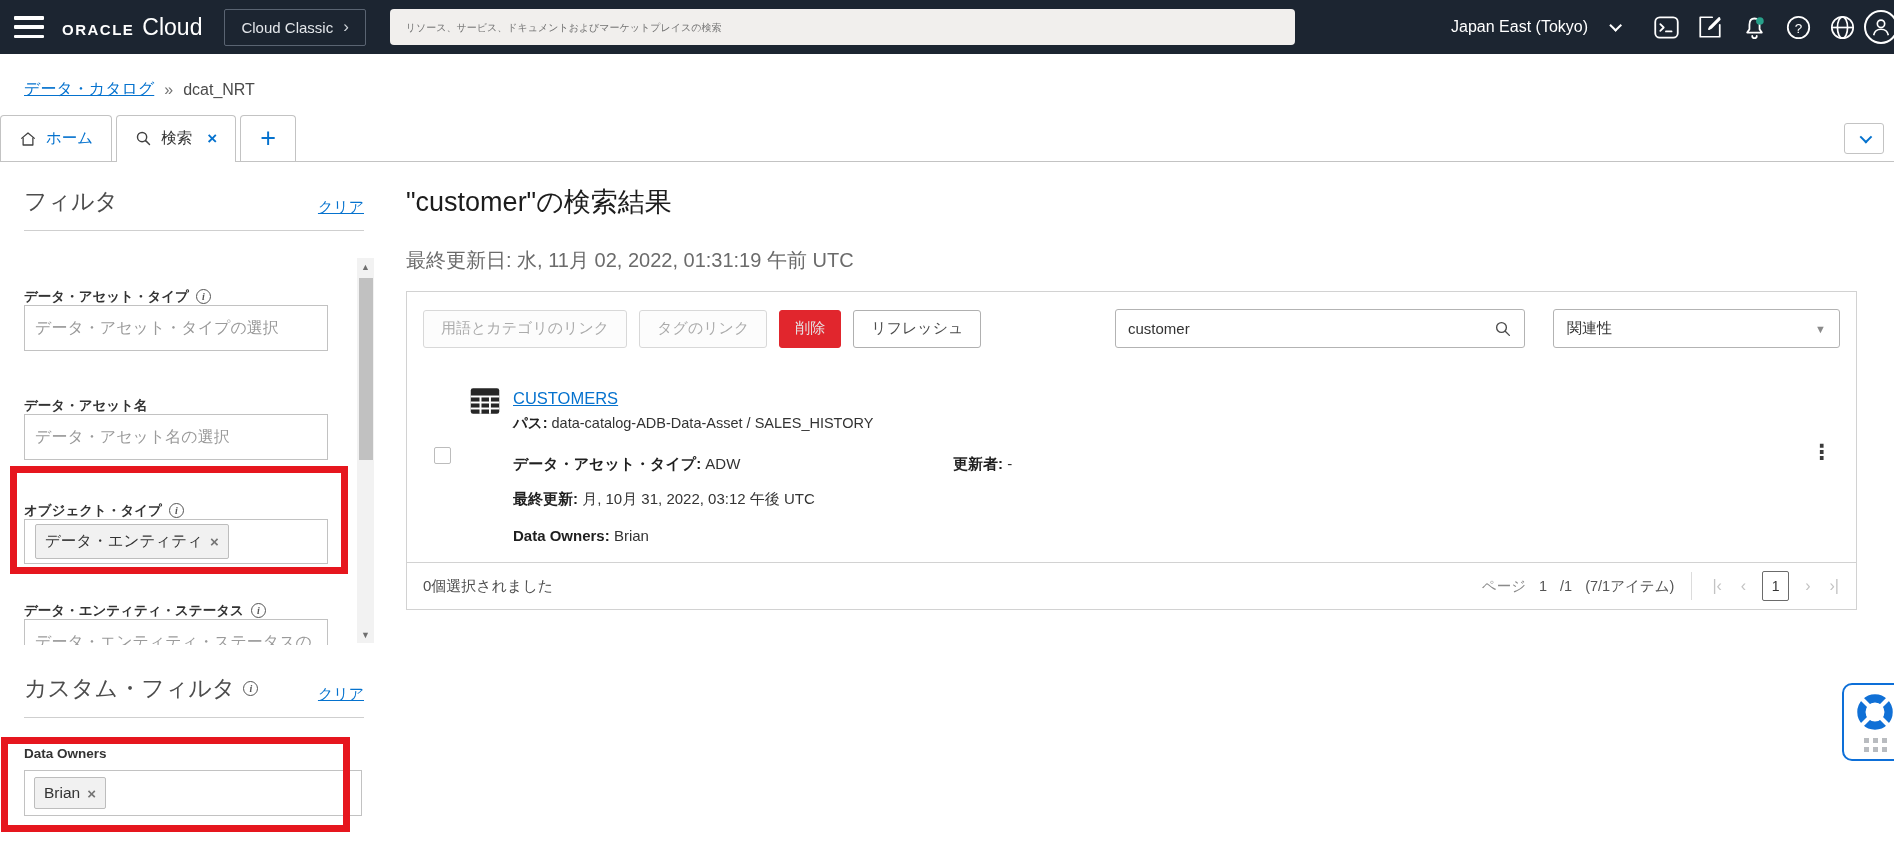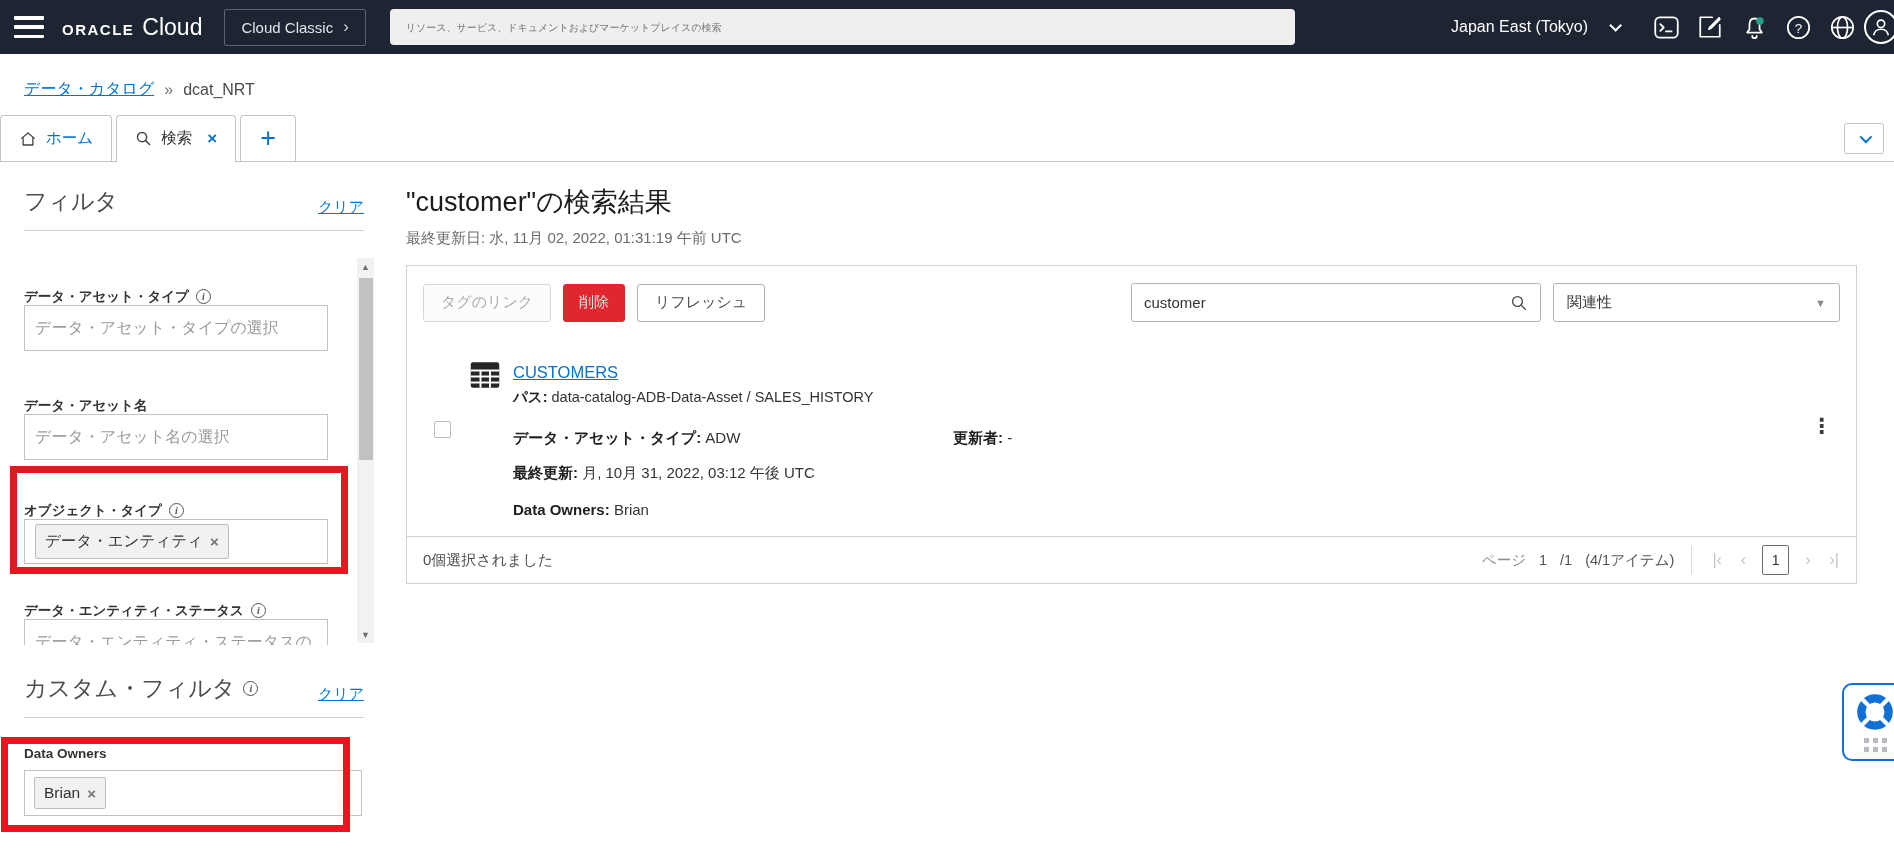--- a/index.html
+++ b/index.html
@@ -94,31 +94,31 @@
   .owners-block { padding: 28px 0 0 24px; }
   .owners-label { font-size: 13.5px; font-weight: bold; color: #333; margin-bottom: 9px; }
   .owners-input { width: 338px; height: 46px; border: 1px solid #c2c2c2; background: #fff; display: flex; align-items: center; padding: 0 9px; }
   
   .hl-box { position: absolute; border: 7px solid #e6161e; pointer-events: none; z-index: 6; }
   #hl-object-type { left: 10px; top: 466px; width: 338px; height: 108px; }
   #hl-data-owners { left: 1px; top: 737px; width: 349px; height: 95px; }
   
   .main { position: absolute; left: 406px; top: 162px; right: 0; bottom: 0; }
   .main-title { font-size: 27px; font-weight: 400; color: #1c1c1c; margin: 22px 0 0 0; }
-  .main-sub { font-size: 15px; color: #6b6b6b; margin-top: 9px; }
+  .main-sub { font-size: 20px; color: #6b6b6b; margin-top: 27px; }
   .card { margin-top: 17px; margin-right: 37px; border: 1px solid #d2d2d2; background: #fff; }
   .toolbar { display: flex; align-items: center; padding: 17px 16px; gap: 12px; }
   .btn { height: 38px; padding: 0 17px; font-size: 15px; border-radius: 3px; background: #fff; cursor: pointer; white-space: nowrap; font-family: inherit; }
   .btn.disabled { color: #ababab; border: 1px solid #d8d8d8; background: #fcfcfc; cursor: default; }
   .btn.danger { background: #e1262d; color: #e5e5e5; border: 1px solid #e1262d; padding: 0 15px; }
   .btn.normal { color: #4d4d4d; border: 1px solid #b0b0b0; }
   .toolbar .spacer { flex: 1; }
   .result-search { width: 410px; height: 39px; border: 1px solid #b3b3b3; border-radius: 3px; display: flex; align-items: center; padding: 0 12px; }
   .result-search input { flex: 1; border: none; outline: none; font-size: 15px; color: #333; font-family: inherit; }
-  .sortbox { width: 287px; height: 39px; border: 1px solid #b3b3b3; border-radius: 3px; display: flex; align-items: center; justify-content: space-between; padding: 0 13px; font-size: 15px; color: #333; cursor: pointer; }
+  .sortbox { width: 287px; height: 39px; border: 1px solid #b3b3b3; border-radius: 3px; display: flex; align-items: center; justify-content: space-between; padding: 0 13px; font-size: 15px; color: #333; cursor: pointer; margin-left: 16px; }
   .sortbox .tri { color: #8a8a8a; font-size: 11px; }
   
   .result { position: relative; padding: 24px 16px 18px 106px; }
   .result-checkbox { position: absolute; left: 27px; top: 82px; width: 17px; height: 17px; border: 1.5px solid #bcbcbc; border-radius: 2px; background: #fff; cursor: pointer; }
   .result-table-icon { position: absolute; left: 60px; top: 18px; }
   .result-name { font-size: 16.5px; color: #0572ce; text-decoration: underline; cursor: pointer; display: inline-block; }
   .result-path { margin-top: 6px; font-size: 14.5px; color: #333; }
   .blabel { font-weight: bold; color: #1f1f1f; }
   .result-meta { display: flex; margin-top: 22px; font-size: 15px; align-items: flex-start; }
   .meta-col1 { width: 411px; }
@@ -310,20 +310,21 @@
 
 <div class="hl-box" id="hl-object-type"></div>
 <div class="hl-box" id="hl-data-owners"></div>
 
 <main class="main">
   <h1 class="main-title">"customer"の検索結果</h1>
   <div class="main-sub">最終更新日: 水, 11月 02, 2022, 01:31:19 午前 UTC</div>
 
   <section class="card">
     <div class="toolbar">
+      <button class="btn disabled">用語とカテゴリのリンク</button>
       <button class="btn disabled">タグのリンク</button>
       <button class="btn danger">削除</button>
       <button class="btn normal">リフレッシュ</button>
       <div class="spacer"></div>
       <div class="result-search">
         <input type="text" value="customer" style="">
         <svg width="18" height="18" viewBox="0 0 24 24" fill="none" stroke="#4a4a4a" stroke-width="1.8" stroke-linecap="round">
           <circle cx="10" cy="10" r="6.5"></circle>
             <line x1="15" y1="15" x2="20.5" y2="20.5"></line>
         </svg>
@@ -373,21 +374,21 @@
         <span>Brian</span>
       </div>
     </div>
 
     <div class="card-footer">
       <span class="selected-text">0個選択されました</span>
       <div class="pager">
         <span class="plabel">ページ</span>
         <span>1</span>
         <span>/1</span>
-        <span>(4/1アイテム)</span>
+        <span>(7/1アイテム)</span>
         <span class="pager-sep"></span>
         <span class="pnav">|‹</span>
         <span class="pnav">‹</span>
         <span class="page-box">1</span>
         <span class="pnav">›</span>
         <span class="pnav">›|</span>
       </div>
     </div>
   </section>
 </main>

